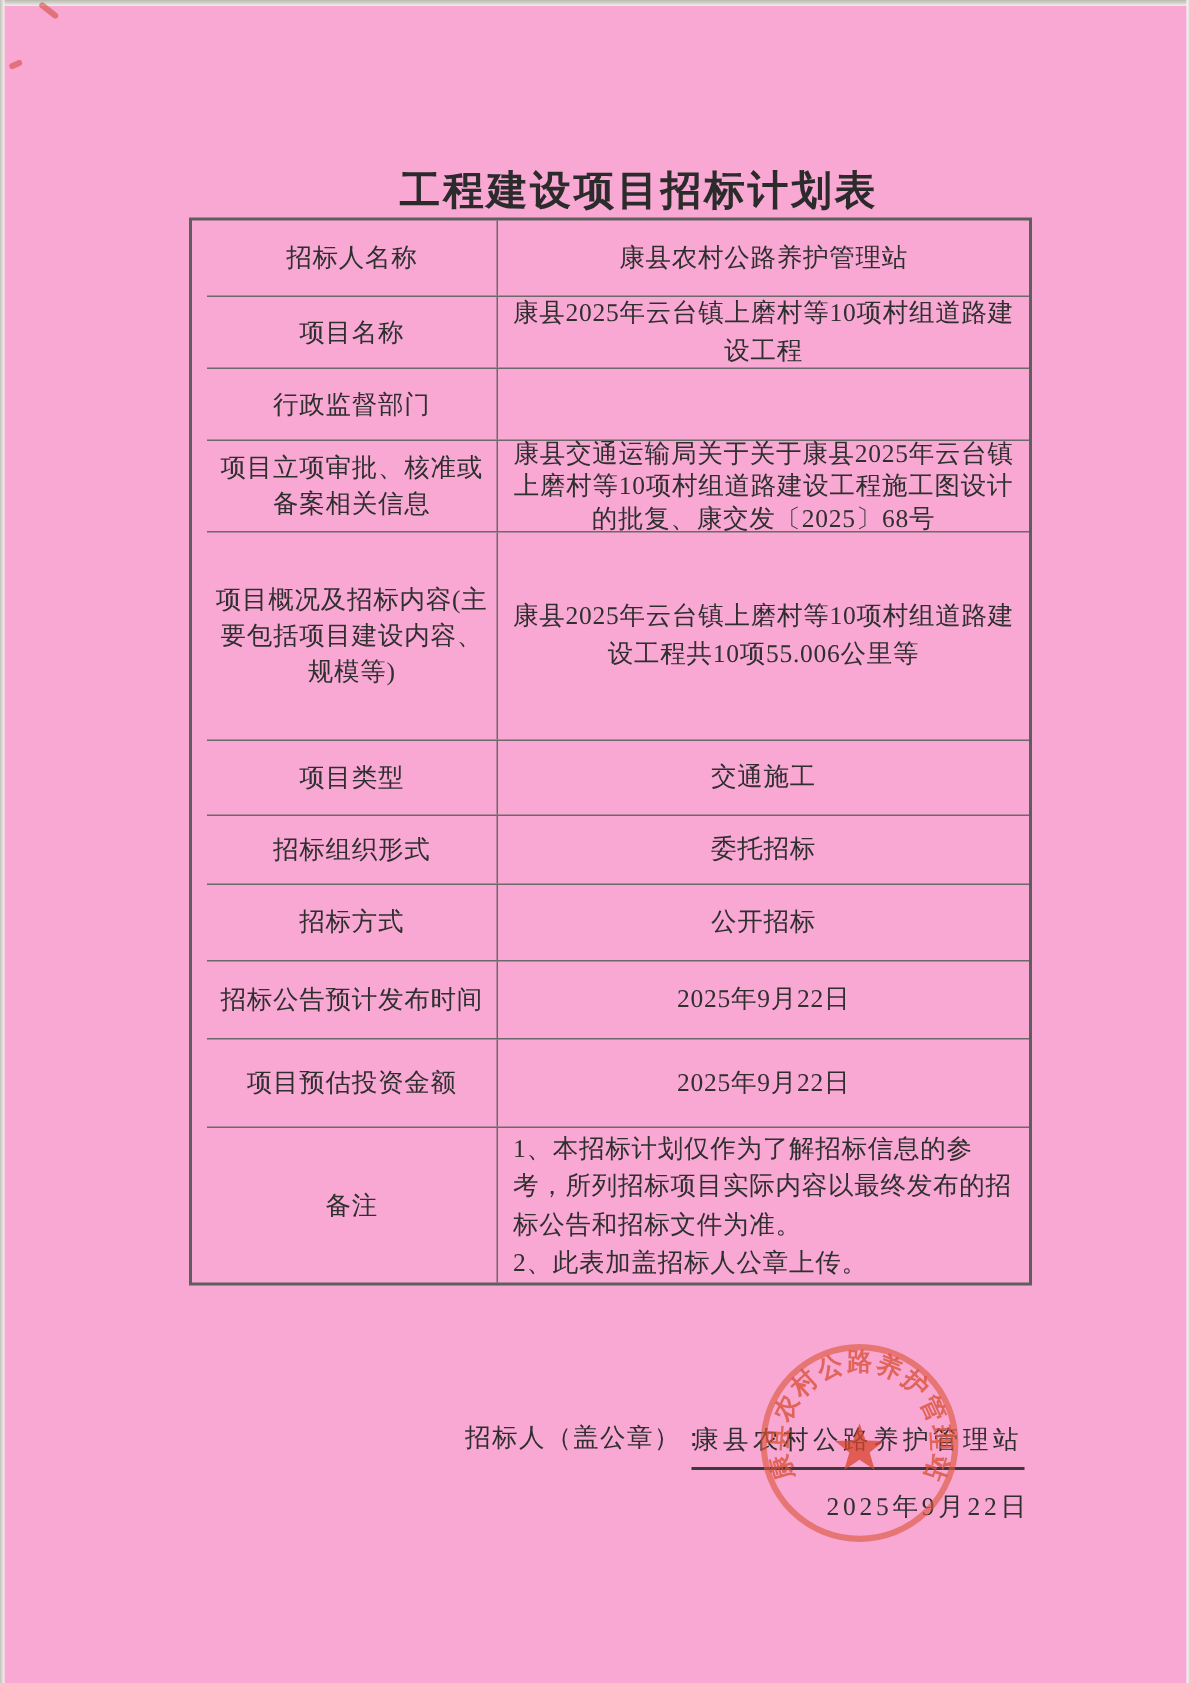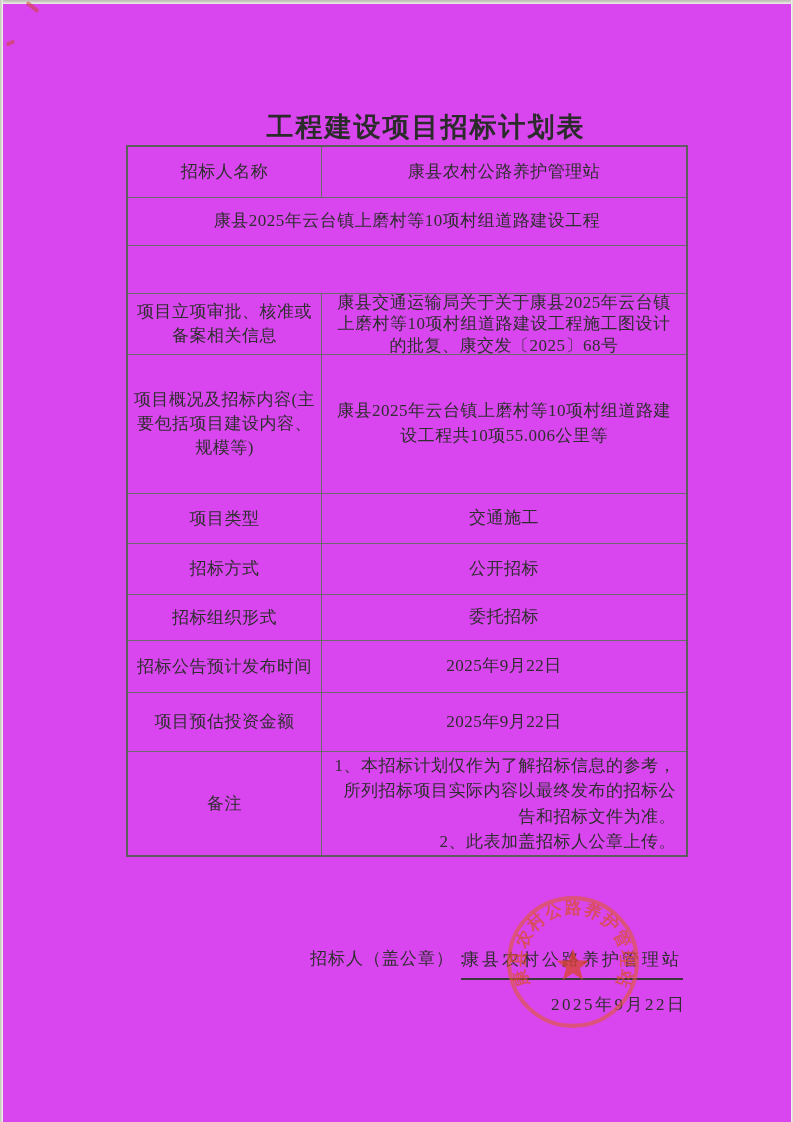--- a/index.html
+++ b/index.html
@@ -1,20 +1,20 @@
 <!DOCTYPE html>
 <html><head>
 <meta charset="utf-8">
 <style>
   html,body{margin:0;padding:0;background:#e8e8e4;}
   .page{
     position:relative;
     width:793px;height:1122px;
     margin:0 auto;
-    background:#d946ef;
+    background:#f9a8d4;
     overflow:hidden;
     font-family:"Liberation Serif","DejaVu Serif",serif;
     color:#2f2f2f;
     text-decoration:underline;
   }
   
   .edge-top{position:absolute;top:0;left:0;right:0;height:4px;
     background:linear-gradient(#b9b9b1,#efefe9);}
   .edge-left{position:absolute;top:0;left:0;bottom:0;width:3px;
     background:linear-gradient(90deg,#c2c2ba,#f4f4ee);}
@@ -28,39 +28,39 @@
     position:absolute;top:109px;left:126px;width:600px;
     margin:0;text-align:center;
     font-family:"Liberation Sans","DejaVu Sans",sans-serif;
     font-size:27px;font-weight:700;letter-spacing:2px;color:#2b2b2b;
   }
 
   .bid-table{
     position:absolute;top:145px;left:126px;width:562px;
     box-sizing:border-box;
     border:2px solid #5e5e5e;
-    display:flex;flex-direction:column;
+    display:flex;flex-direction:column;padding-left:10px;
   }
   .trow{display:flex;box-sizing:border-box;border-top:1.5px solid #6a6a6a;}
   .trow:first-child{border-top:none;}
   .tlabel{
     flex:0 0 194px;box-sizing:border-box;
     border-right:1.5px solid #6a6a6a;
     display:flex;align-items:center;justify-content:center;
     text-align:center;font-size:17px;line-height:1.4;
     padding:2px 4px;letter-spacing:.5px;
   }
   .tvalue{
     flex:1;box-sizing:border-box;
     display:flex;align-items:center;justify-content:center;
     text-align:center;font-size:17px;line-height:1.45;
     padding:2px 10px;letter-spacing:.5px;
   }
   .tvalue.tight{line-height:1.24;padding:2px 8px;}
-  .tvalue.left{justify-content:flex-start;text-align:right;
+  .tvalue.left{justify-content:flex-start;text-align:left;
     white-space:pre-line;line-height:1.5;padding:4px 10px;}
   
   .h0{height:50px}.h1{height:48px}.h2{height:48px}.h3{height:61px}
   .h4{height:139px}.h5{height:50px}.h6{height:52px}.h7{height:46px}
   .h8{height:51px}.h9{height:52px}.h10{height:59px}.h11{height:104px}
 
   .signer-label{position:absolute;left:310px;top:947px;font-size:17px;letter-spacing:1px;}
   .signer-name{
     position:absolute;left:461px;top:948px;width:222px;
     text-align:center;font-size:17px;letter-spacing:3px;
@@ -88,43 +88,45 @@
   <div class="pen-mark m2"></div>
 
   <h1 class="doc-title">工程建设项目招标计划表</h1>
 
   <div class="bid-table">
     <div class="trow h0">
       <div class="tlabel">招标人名称</div>
       <div class="tvalue">康县农村公路养护管理站</div>
     </div>
     <div class="trow h1">
+      <div class="tlabel">项目名称</div>
       <div class="tvalue">康县2025年云台镇上磨村等10项村组道路建设工程</div>
     </div>
     <div class="trow h2">
+      <div class="tlabel">行政监督部门</div>
     </div>
     <div class="trow h3">
       <div class="tlabel">项目立项审批、核准或备案相关信息</div>
       <div class="tvalue tight">康县交通运输局关于关于康县2025年云台镇上磨村等10项村组道路建设工程施工图设计的批复、康交发〔2025〕68号</div>
     </div>
     <div class="trow h4">
       <div class="tlabel">项目概况及招标内容(主要包括项目建设内容、规模等)</div>
       <div class="tvalue">康县2025年云台镇上磨村等10项村组道路建设工程共10项55.006公里等</div>
     </div>
     <div class="trow h5">
       <div class="tlabel">项目类型</div>
       <div class="tvalue">交通施工</div>
     </div>
+    <div class="trow h7">
+      <div class="tlabel">招标组织形式</div>
+      <div class="tvalue">委托招标</div>
+    </div>
     <div class="trow h8">
       <div class="tlabel">招标方式</div>
       <div class="tvalue">公开招标</div>
-    </div>
-    <div class="trow h7">
-      <div class="tlabel">招标组织形式</div>
-      <div class="tvalue">委托招标</div>
     </div>
     <div class="trow h9">
       <div class="tlabel">招标公告预计发布时间</div>
       <div class="tvalue">2025年9月22日</div>
     </div>
     <div class="trow h10">
       <div class="tlabel">项目预估投资金额</div>
       <div class="tvalue">2025年9月22日</div>
     </div>
     <div class="trow h11">

